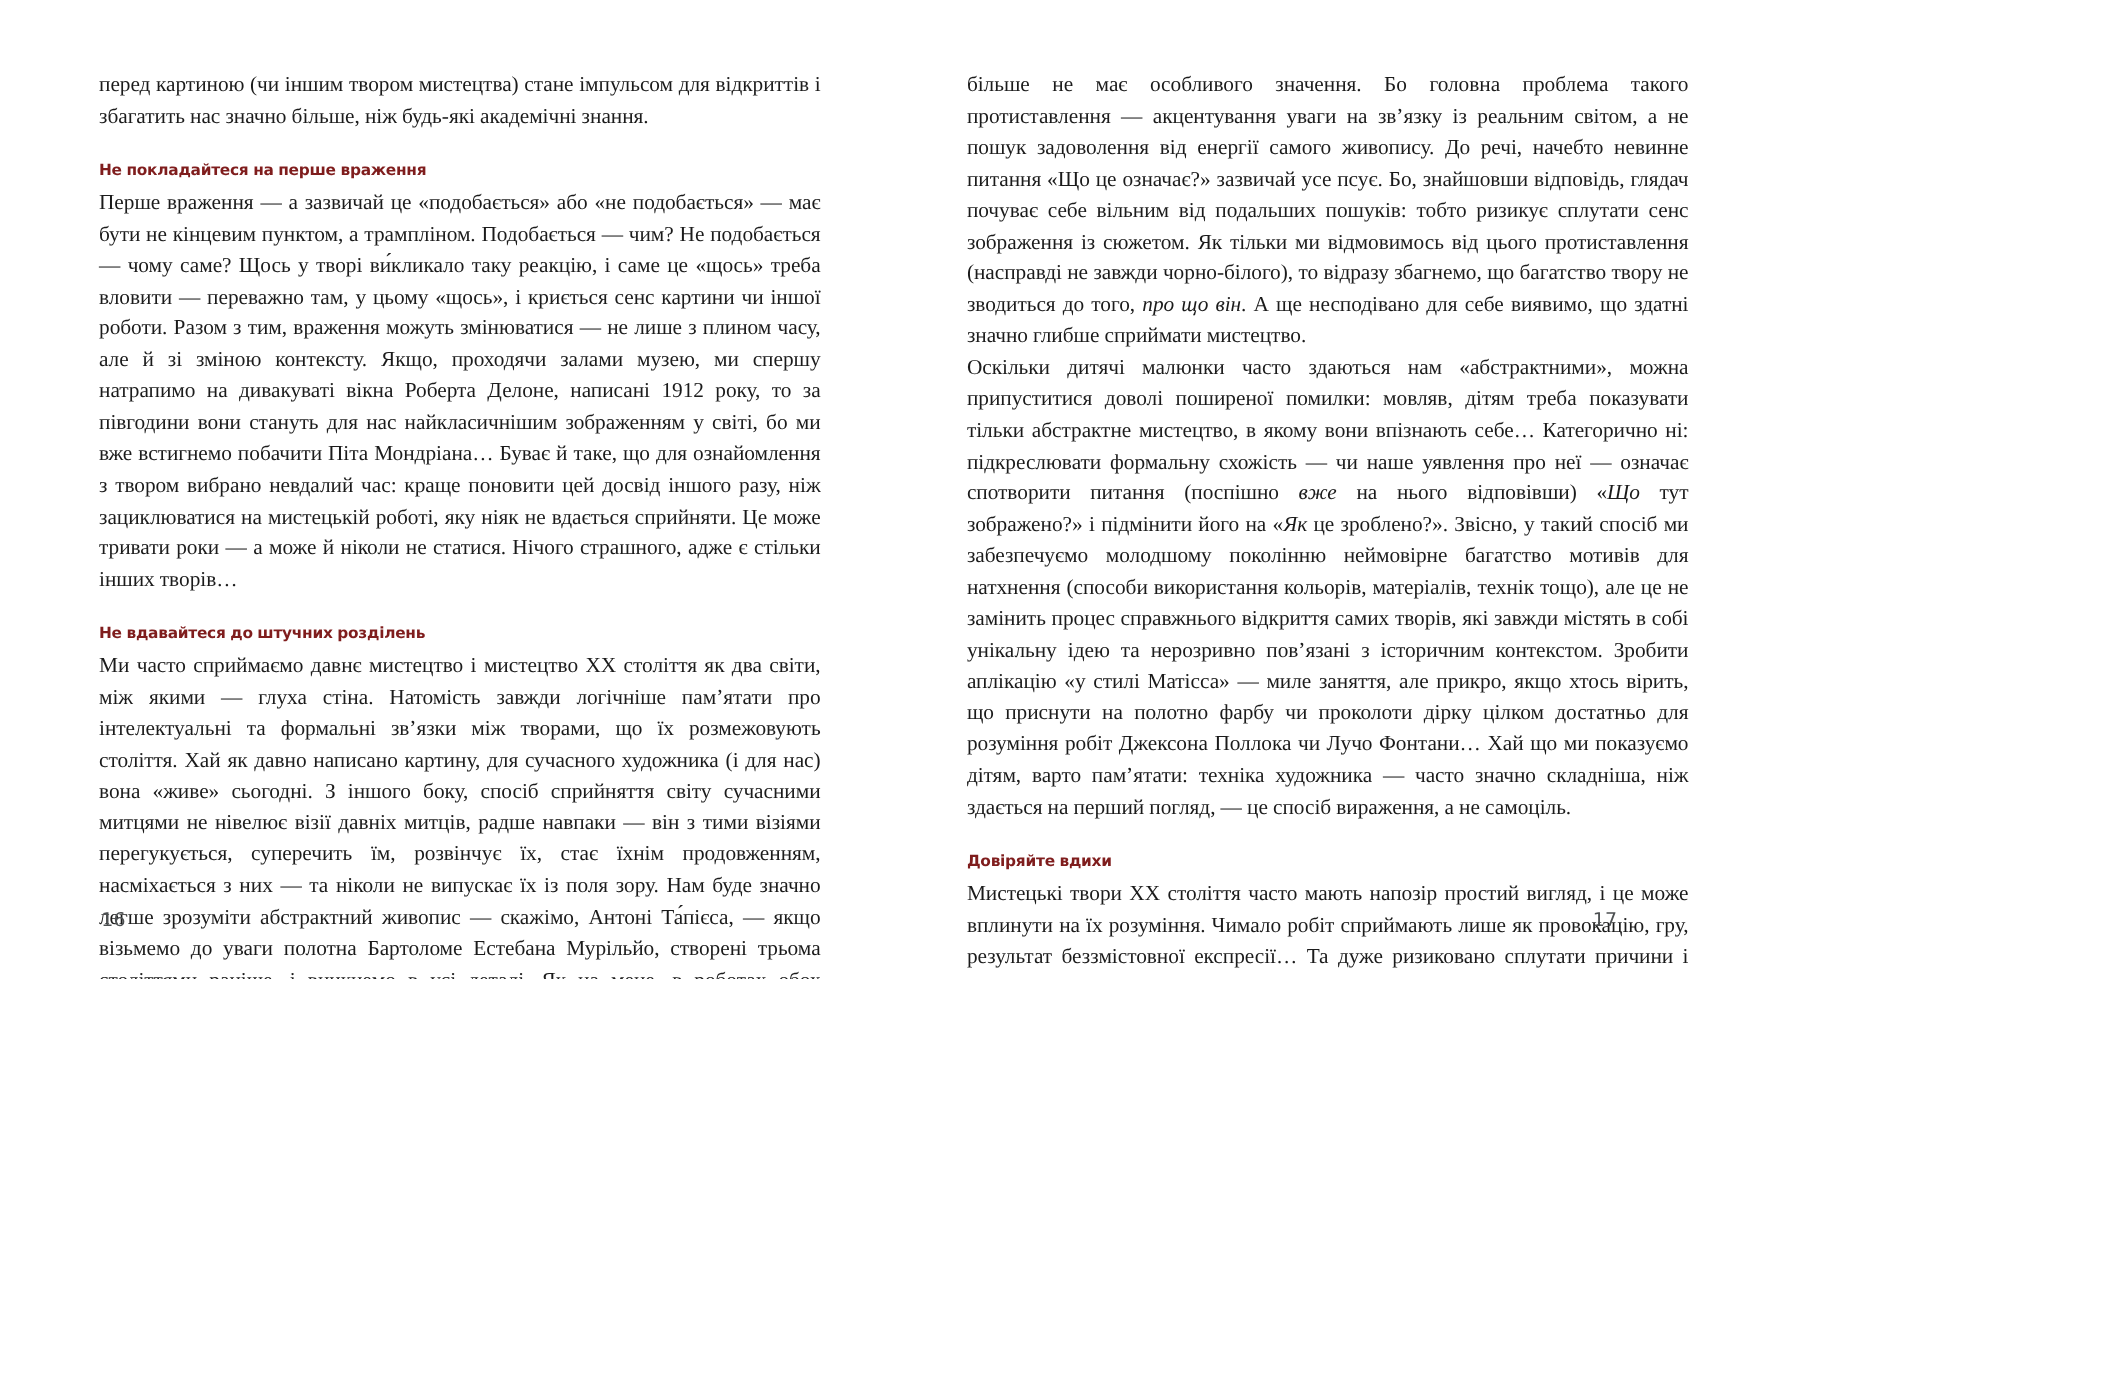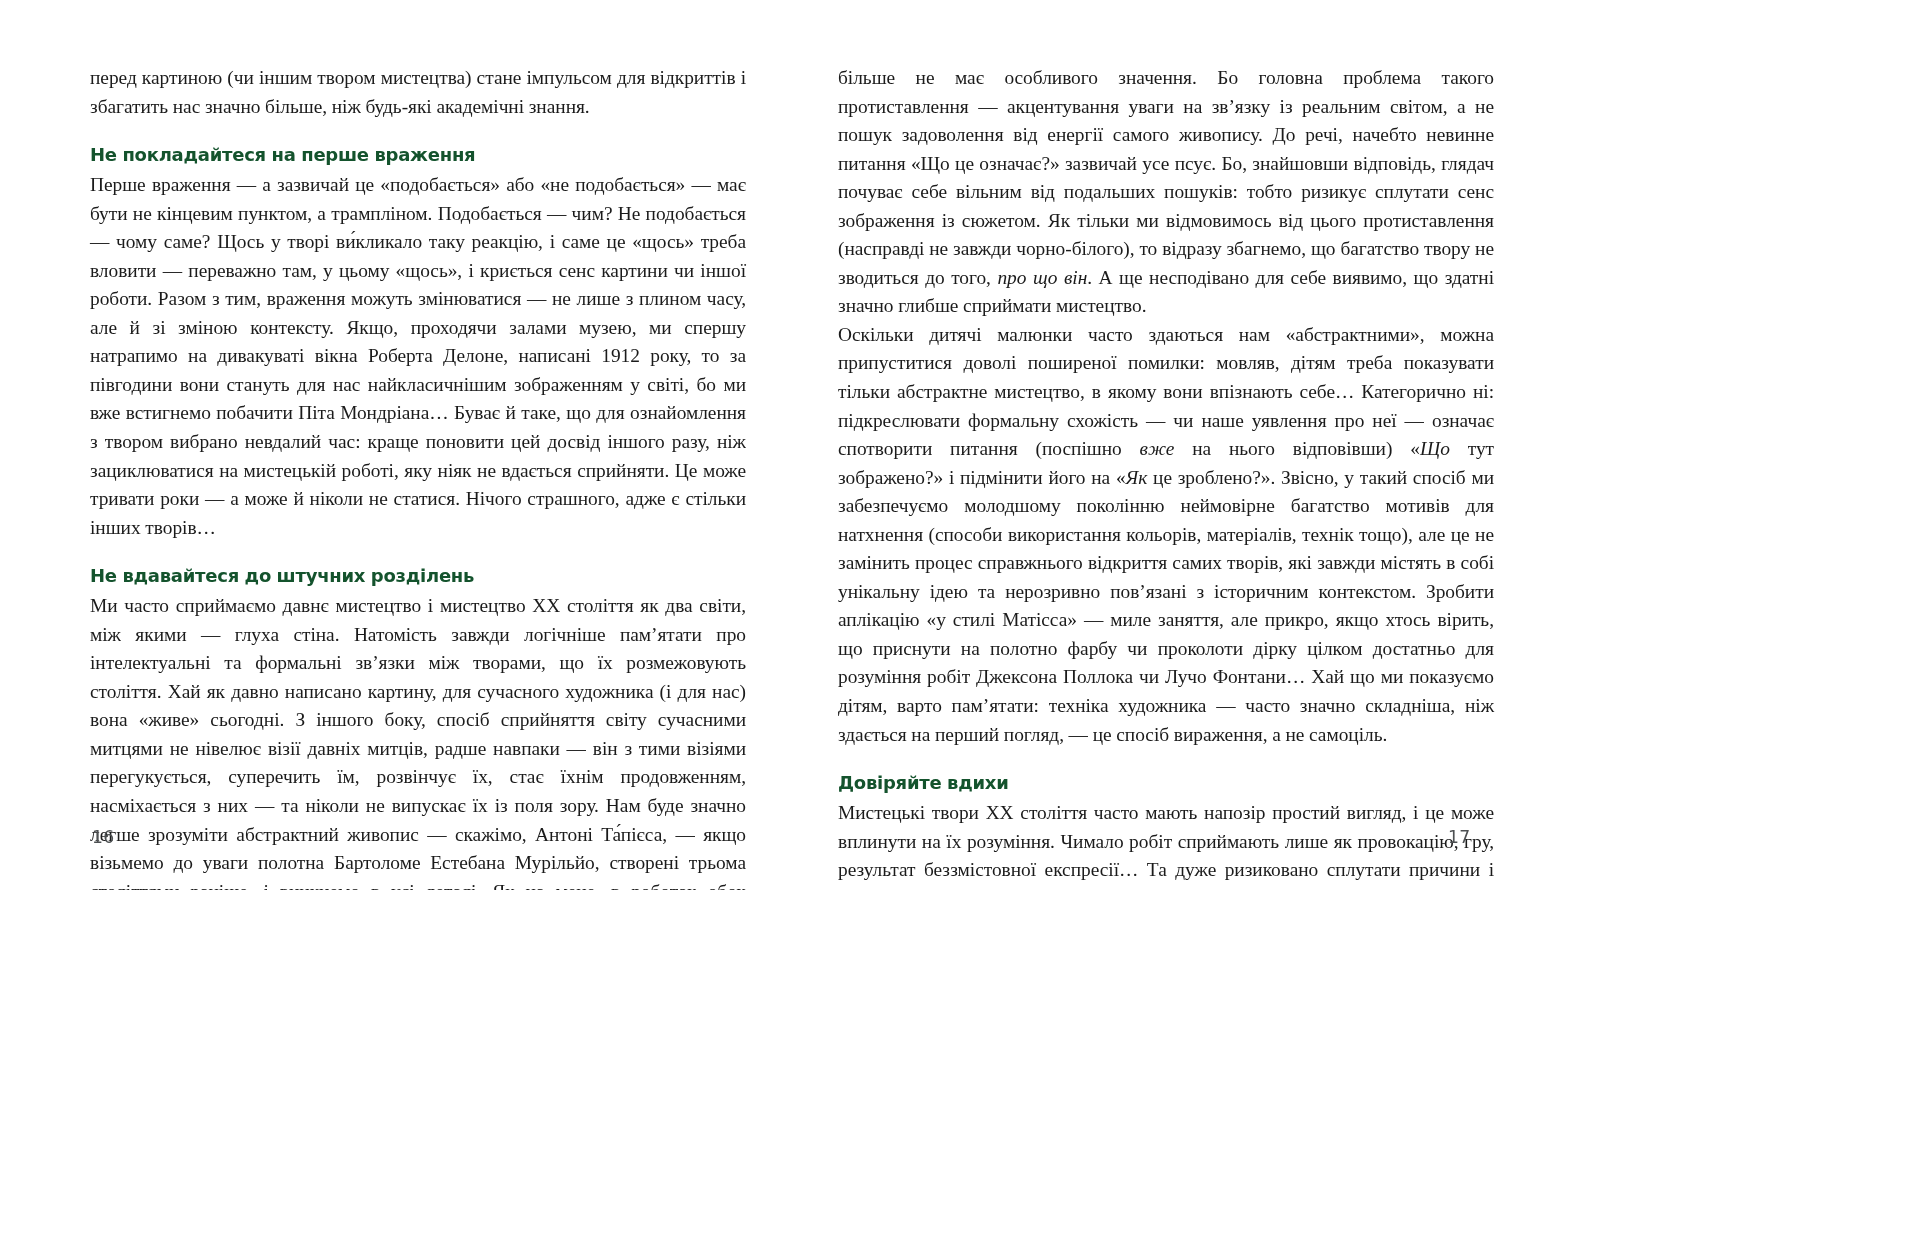--- a/index.html
+++ b/index.html
@@ -15,44 +15,44 @@
     overflow: hidden;
     font-family: "Liberation Serif", serif;
     color: #1a1a1a;
   }
   .column {
     position: absolute;
     top: 64px;
     width: 656px;
   }
   .column-left  { left: 90px; }
-  .column-right { left: 838px; }
+  .column-right { left: 879px; }
 
   .body-text {
     font-family: "Liberation Serif", serif;
     font-size: 19.4px;
     line-height: 28.55px;
     text-align: justify;
     text-justify: inter-word;
     hyphens: manual;
     margin: 0;
     letter-spacing: -0.03px;
     word-spacing: -0.15px;
     color: #1b1b1b;
   }
 
   .section-heading {
     font-family: "DejaVu Sans", sans-serif;
-    font-size: 18px;
+    font-size: 14px;
     font-weight: bold;
     line-height: 26px;
     margin: 0;
     padding-top: 21px;
     padding-bottom: 3px;
-    color: #14532d;
+    color: #7f1d1d;
     letter-spacing: -0.25px;
     word-spacing: -0.4px;
   }
 
   .first-block { padding-top: 0; }
 
   em.it {
     font-style: italic;
   }
   .sup-ref {

